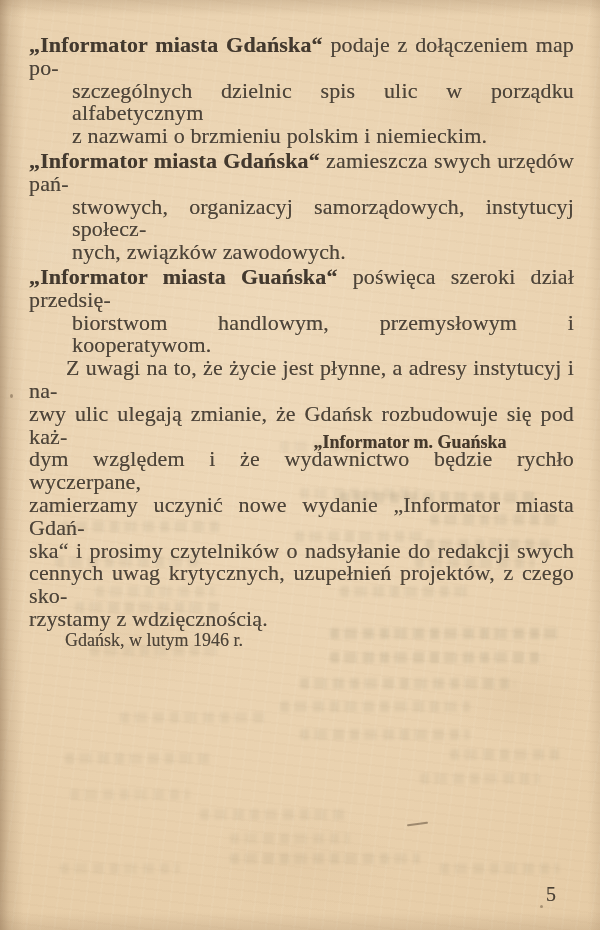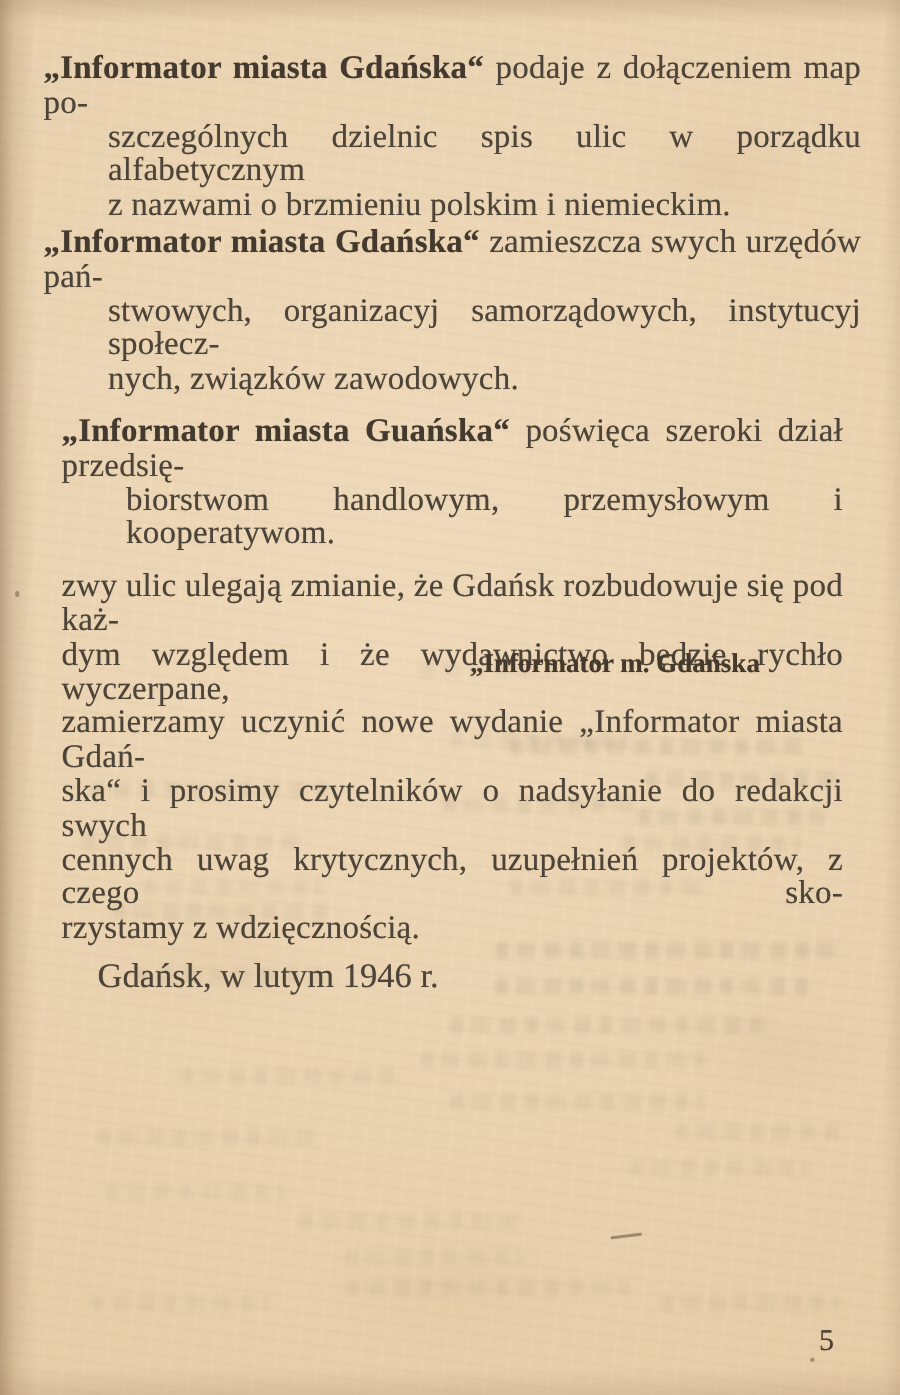--- a/index.html
+++ b/index.html
@@ -33,22 +33,22 @@
 
   
   .text{position:absolute;left:29px;top:34px;width:545px;}
   .line{font-size:22px;line-height:22.8px;letter-spacing:.15px;
         text-shadow:0 0 .5px rgba(77,68,57,.55);}
   .just{text-align:justify;text-align-last:justify;}
   .cont{margin-left:43px;}
   .ind{text-indent:37px;}
   .b{font-weight:bold;color:#43392e;}
   .p{margin:0 0 2px 0;}
-  .p3{margin:12px;}
-  .date{margin:0;margin-top:-2px;margin-left:36px;font-size:23px;line-height:22.8px;
+  .p3{margin:0;}
+  .date{margin:0;margin-top:-2px;margin-left:36px;font-size:18px;line-height:22.8px;
         text-shadow:0 0 .5px rgba(77,68,57,.55);}
 
   
   .publisher{position:absolute;left:225px;top:431px;width:370px;text-align:center;
              font-size:18px;line-height:23px;font-weight:bold;color:#45392c;
              text-shadow:0 0 .6px rgba(70,57,44,.6);}
   .publisher .sp{font-weight:bold;letter-spacing:1px;}
 
   .pagenum{position:absolute;left:546px;top:883px;font-size:20px;color:#4a4034;
            text-shadow:0 0 .5px rgba(74,64,52,.5);}
@@ -118,33 +118,34 @@
       <div class="line just cont">stwowych, organizacyj samorządowych, instytucyj społecz-</div>
       <div class="line cont">nych, związków zawodowych.</div>
     </div>
 
     <div class="p p3">
       <div class="line just"><span class="b">„Informator miasta Guańska“</span><span> poświęca szeroki dział przedsię-</span></div>
       <div class="line just cont">biorstwom handlowym, przemysłowym i kooperatywom.</div>
     </div>
 
     <div class="p p3">
+      <div class="line just ind">Z uwagi na to, że życie jest płynne, a adresy instytucyj i na-</div>
       <div class="line just">zwy ulic ulegają zmianie, że Gdańsk rozbudowuje się pod każ-</div>
       <div class="line just">dym względem i że wydawnictwo będzie rychło wyczerpane,</div>
       <div class="line just">zamierzamy uczynić nowe wydanie „Informator miasta Gdań-</div>
       <div class="line just">ska“ i prosimy czytelników o nadsyłanie do redakcji swych</div>
       <div class="line just">cennych uwag krytycznych, uzupełnień projektów, z czego sko-</div>
       <div class="line">rzystamy z wdzięcznością.</div>
     </div>
 
     <div class="date">Gdańsk, w lutym 1946 r.</div>
   </div>
 
   <div class="publisher">
-    <div>„Informator m. Gdańska</div>
+    <div>„Informator m. Guańska</div>
   </div>
 
   <div class="pagenum">5</div>
 
   <div class="edge-left"></div>
   <div class="edge-top"></div>
   <div class="edge-bottom"></div>
   <div class="edge-right"></div>
 </div>
 

